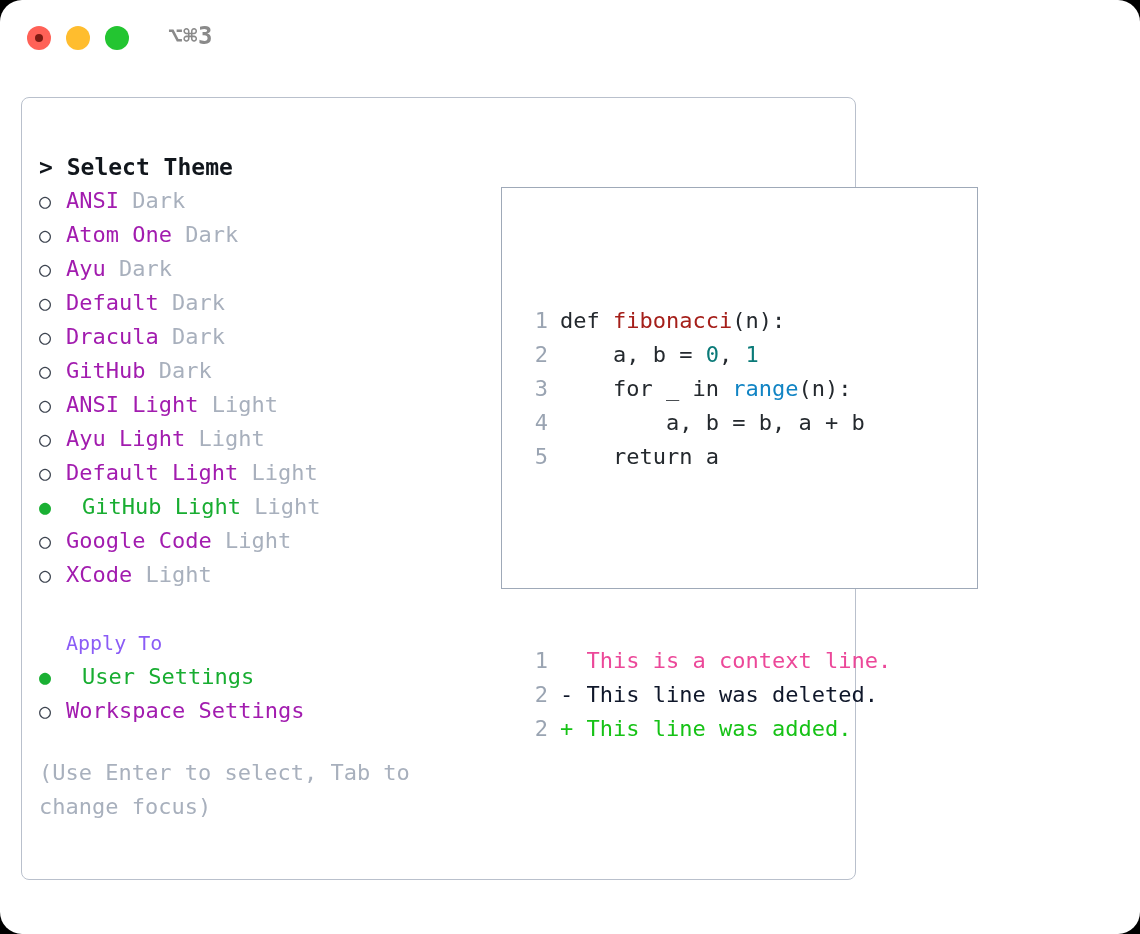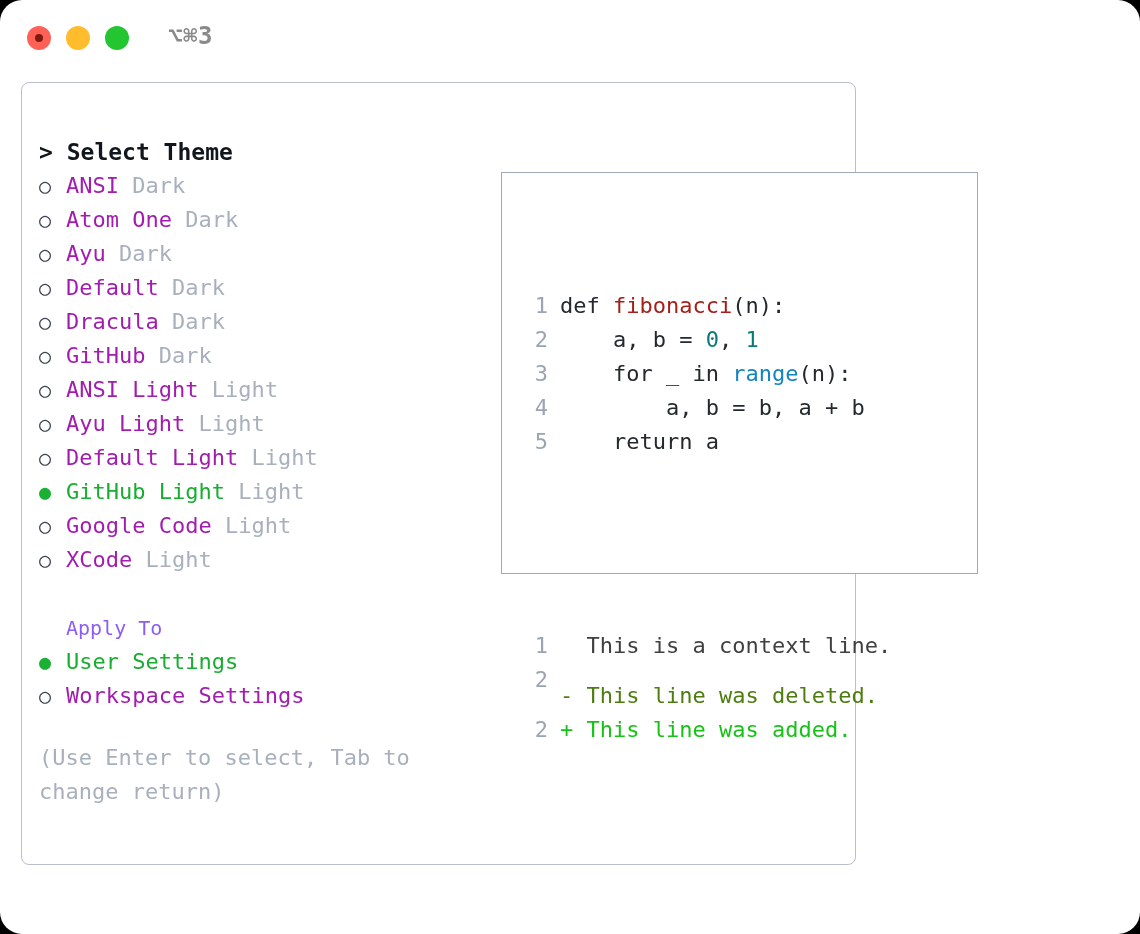--- a/index.html
+++ b/index.html
@@ -68,21 +68,21 @@
     font-weight: bold;
     color: #8a8a8a;
     letter-spacing: 0.5px;
     white-space: pre;
   }
 
   
   .card {
     position: absolute;
     left: 21px;
-    top: 82px;
+    top: 97px;
     width: 835px;
     height: 783px;
     border: 1.5px solid #b9c0cc;
     border-radius: 8px;
     box-sizing: border-box;
     background: #ffffff;
   }
 
   .col-left {
     position: absolute;
@@ -118,21 +118,21 @@
   }
   .bullet {
     width: 27px;
     flex: 0 0 27px;
     font-size: 20px;
     line-height: 34px;
     color: #3d4450;
   }
   .bullet.sel { color: #1ab033; font-size: 20px; }
   .theme-name { color: #a21caf; }
-  .theme-row.selected .theme-name { color: #18ad31; }
+  .theme-row.selected .theme-name { color: #18ad31; margin-left: 16px; }
   .theme-variant { color: #a8b0bd; }
 
   .spacer-row { height: 34px; }
 
   .apply-heading {
     font-size: 20px;
     color: #8b5cf6;
     line-height: 34px;
     padding-left: 27px;
     white-space: pre;
@@ -174,22 +174,22 @@
     margin-right: 12px;
   }
   .code-text { color: #24292e; }
 
   .tok-fn    { color: #a51f1a; }
   .tok-num   { color: #0a7a78; }
   .tok-call  { color: #1184c4; }
   .tok-plain { color: #24292e; }
 
   .diff-gap { height: 34px; }
-  .diff-context { color: #404040; }
-  .diff-del     { color: #4d7c0f; margin-top: 16px; }
+  .diff-context { color: #ec4899; }
+  .diff-del     { color: #0f172a; }
   .diff-add     { color: #16c216; text-align: center; }
 </style>
 </head>
 <body>
 
 <div class="window">
 
   <div class="titlebar">
     <div class="dots">
       <span class="dot dot-red"></span>
@@ -220,21 +220,21 @@
         </div>
 
       <div class="spacer-row"></div>
 
       <div class="apply-heading">Apply To</div>
       <div id="apply-to-list">
           <div class="theme-row selected"><span class="bullet sel">●</span><span class="theme-name">User Settings</span></div>
           <div class="theme-row"><span class="bullet">○</span><span class="theme-name">Workspace Settings</span></div>
         </div>
 
-      <div class="hint">(Use Enter to select, Tab to change return)</div>
+      <div class="hint">(Use Enter to select, Tab to change focus)</div>
     </div>
 
     <div class="col-right">
 
       <div class="preview-box">
         <div class="code-area">
           <div id="code-lines"><div class="code-line"><span class="lineno">1</span><span class="code-text"><span class="tok-plain">def </span><span class="tok-fn">fibonacci</span><span class="tok-plain">(n):</span></span></div><div class="code-line"><span class="lineno">2</span><span class="code-text"><span class="tok-plain">    a, b = </span><span class="tok-num">0</span><span class="tok-plain">, </span><span class="tok-num">1</span></span></div><div class="code-line"><span class="lineno">3</span><span class="code-text"><span class="tok-plain">    for _ in </span><span class="tok-call">range</span><span class="tok-plain">(n):</span></span></div><div class="code-line"><span class="lineno">4</span><span class="code-text"><span class="tok-plain">        a, b = b, a + b</span></span></div><div class="code-line"><span class="lineno">5</span><span class="code-text"><span class="tok-plain">    return a</span></span></div></div>
           <div class="diff-gap"></div>
           <div id="diff-lines"><div class="code-line"><span class="lineno">1</span><span class="diff-context">  This is a context line.</span></div><div class="code-line"><span class="lineno">2</span><span class="diff-del">- This line was deleted.</span></div><div class="code-line"><span class="lineno">2</span><span class="diff-add">+ This line was added.</span></div></div>
         </div>

